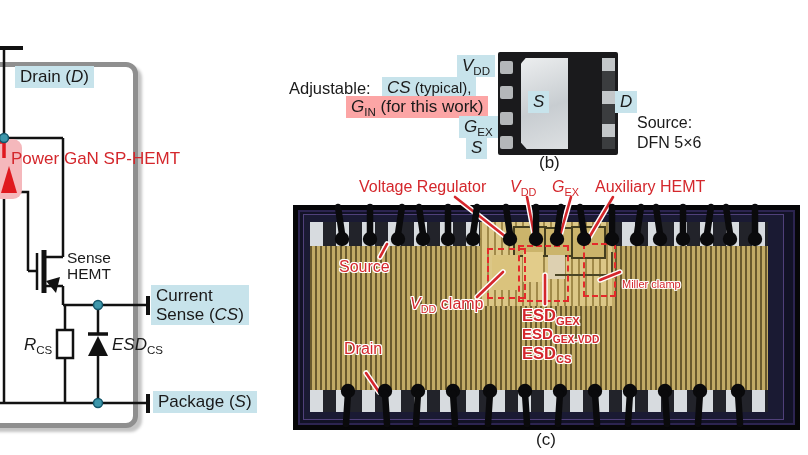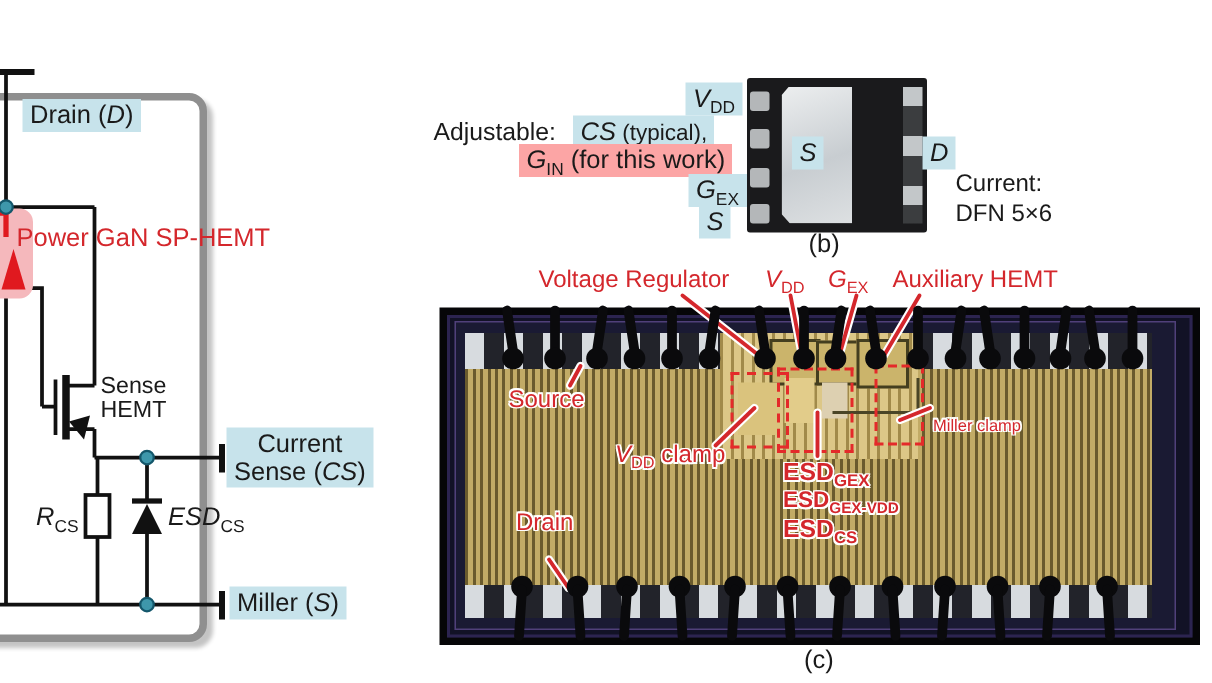--- a/index.html
+++ b/index.html
@@ -207,38 +207,38 @@
         <line x1="738" y1="393" x2="740" y2="424" stroke="#0a0a0c" stroke-width="6.5" stroke-linecap="round"></line>
       </g>
   </svg>
 
   <div class="lbl red" style="left:11px;top:149px">Power GaN SP-HEMT</div>
   <div class="lbl hl" style="left:15px;top:66px"><span>Drain (</span><span class="it">D</span><span>)</span></div>
   <div class="lbl" style="left:67px;top:250px;font-size:15.5px;line-height:16px">
       <div>Sense</div>
       <div>HEMT</div>
     </div>
-  <div class="lbl hl" style="left:151px;top:285px;text-align:center;line-height:19px">
+  <div class="lbl hl" style="left:151px;top:285px;line-height:19px">
       <div>Current</div>
       <div><span>Sense (</span><span class="it">CS</span><span>)</span></div>
     </div>
   <div class="lbl" style="left:24px;top:335px"><span class="it">R</span><sub class="s">CS</sub></div>
   <div class="lbl" style="left:112px;top:335px"><span class="it">ESD</span><sub class="s">CS</sub></div>
-  <div class="lbl hl" style="left:153px;top:391px"><span>Miller (</span><span class="it">S</span><span>)</span></div>
+  <div class="lbl hl" style="left:153px;top:391px"><span>Package (</span><span class="it">S</span><span>)</span></div>
 
   <div class="lbl" style="left:289px;top:79px;font-size:16.5px">Adjustable:</div>
   <div class="lbl hl" style="left:382px;top:77px"><span class="it">CS</span><span style="font-size:15px"> (typical),</span></div>
   <div class="lbl purp" style="left:346px;top:96px"><span class="it">G</span><sub class="s">IN</sub><span> (for this work)</span></div>
   <div class="lbl hl" style="left:457px;top:55px"><span class="it">V</span><sub class="s">DD</sub></div>
   <div class="lbl hl" style="left:459px;top:116px"><span class="it">G</span><sub class="s">EX</sub></div>
   <div class="lbl hl it" style="left:466px;top:137px">S</div>
   <div class="lbl hl it" style="left:528px;top:91px">S</div>
   <div class="lbl hl it" style="left:615px;top:91px">D</div>
   <div class="lbl" style="left:637px;top:113px;font-size:16px;line-height:20px">
-      <div>Current:</div>
+      <div>Source:</div>
       <div>DFN 5×6</div>
     </div>
   <div class="lbl" style="left:539px;top:153px">(b)</div>
 
   <div class="lbl red" style="left:359px;top:178px;font-size:16px">Voltage Regulator</div>
   <div class="lbl red" style="left:510px;top:178px;font-size:16px"><span class="it">V</span><sub class="s">DD</sub></div>
   <div class="lbl red" style="left:552px;top:178px;font-size:16px"><span class="it">G</span><sub class="s">EX</sub></div>
   <div class="lbl red" style="left:595px;top:178px;font-size:16px">Auxiliary HEMT</div>
   <div class="lbl red halo" style="left:339px;top:258px;font-size:16px">Source</div>
   <div class="lbl red halo" style="left:622px;top:278px;font-size:11px">Miller clamp</div>

